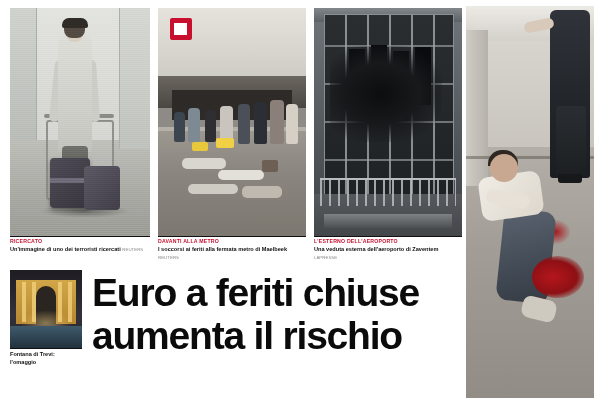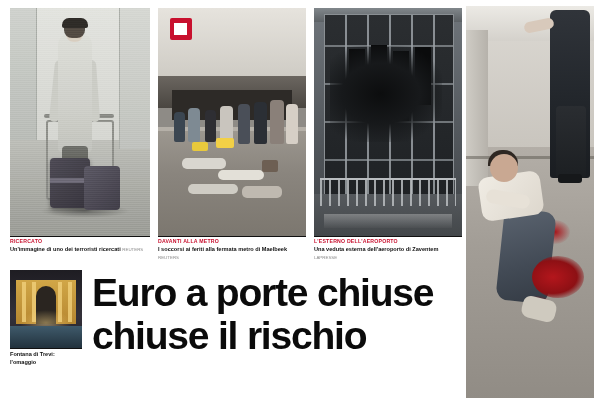--- a/index.html
+++ b/index.html
@@ -462,17 +462,17 @@
       <div id="p5-glow"></div>
       <div id="p5-water"></div>
     </div>
   </div>
   <div class="rule" id="rule5"></div>
   <div class="cap" id="cap5">
     <span class="text">Fontana di Trevi: l'omaggio</span>
   </div>
 
   <div id="headline">
-    <div class="line line1">Euro a porte chiuse</div>
-    <div class="line line2">chiuse il rischio</div>
+    <div class="line line1">Euro a feriti chiuse</div>
+    <div class="line line2">aumenta il rischio</div>
   </div>
 
 </div>
 
 </body></html>

